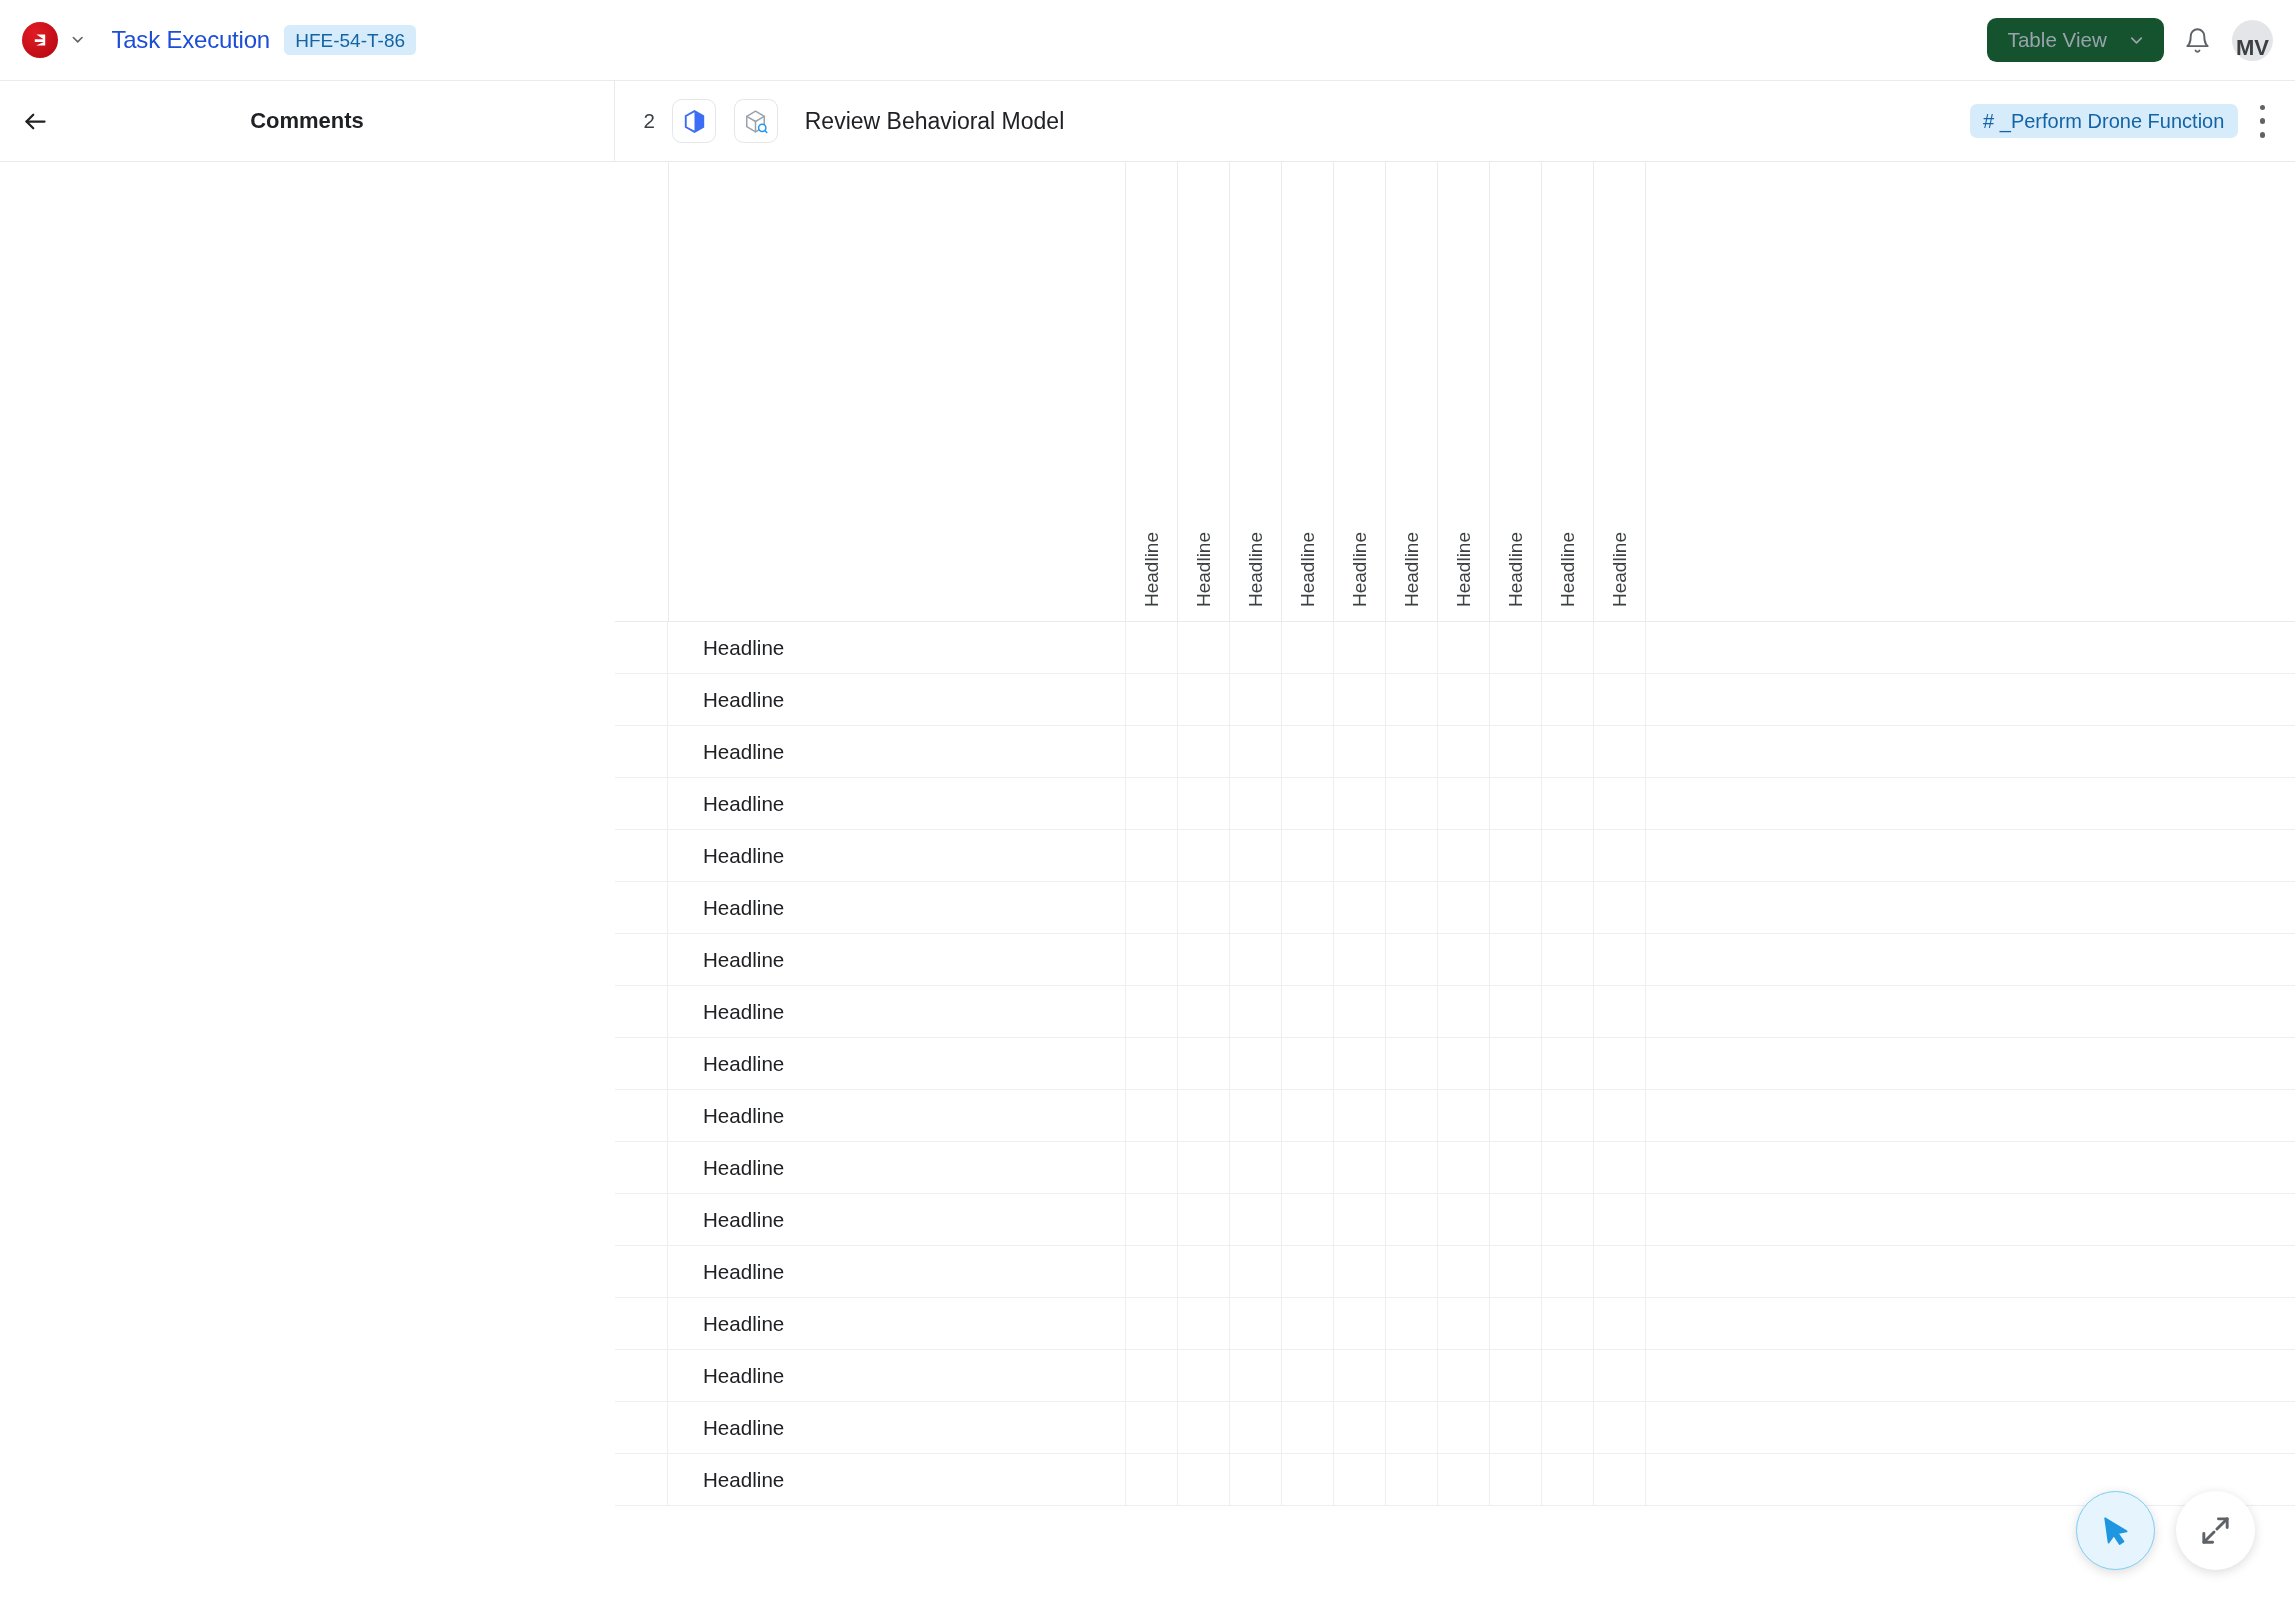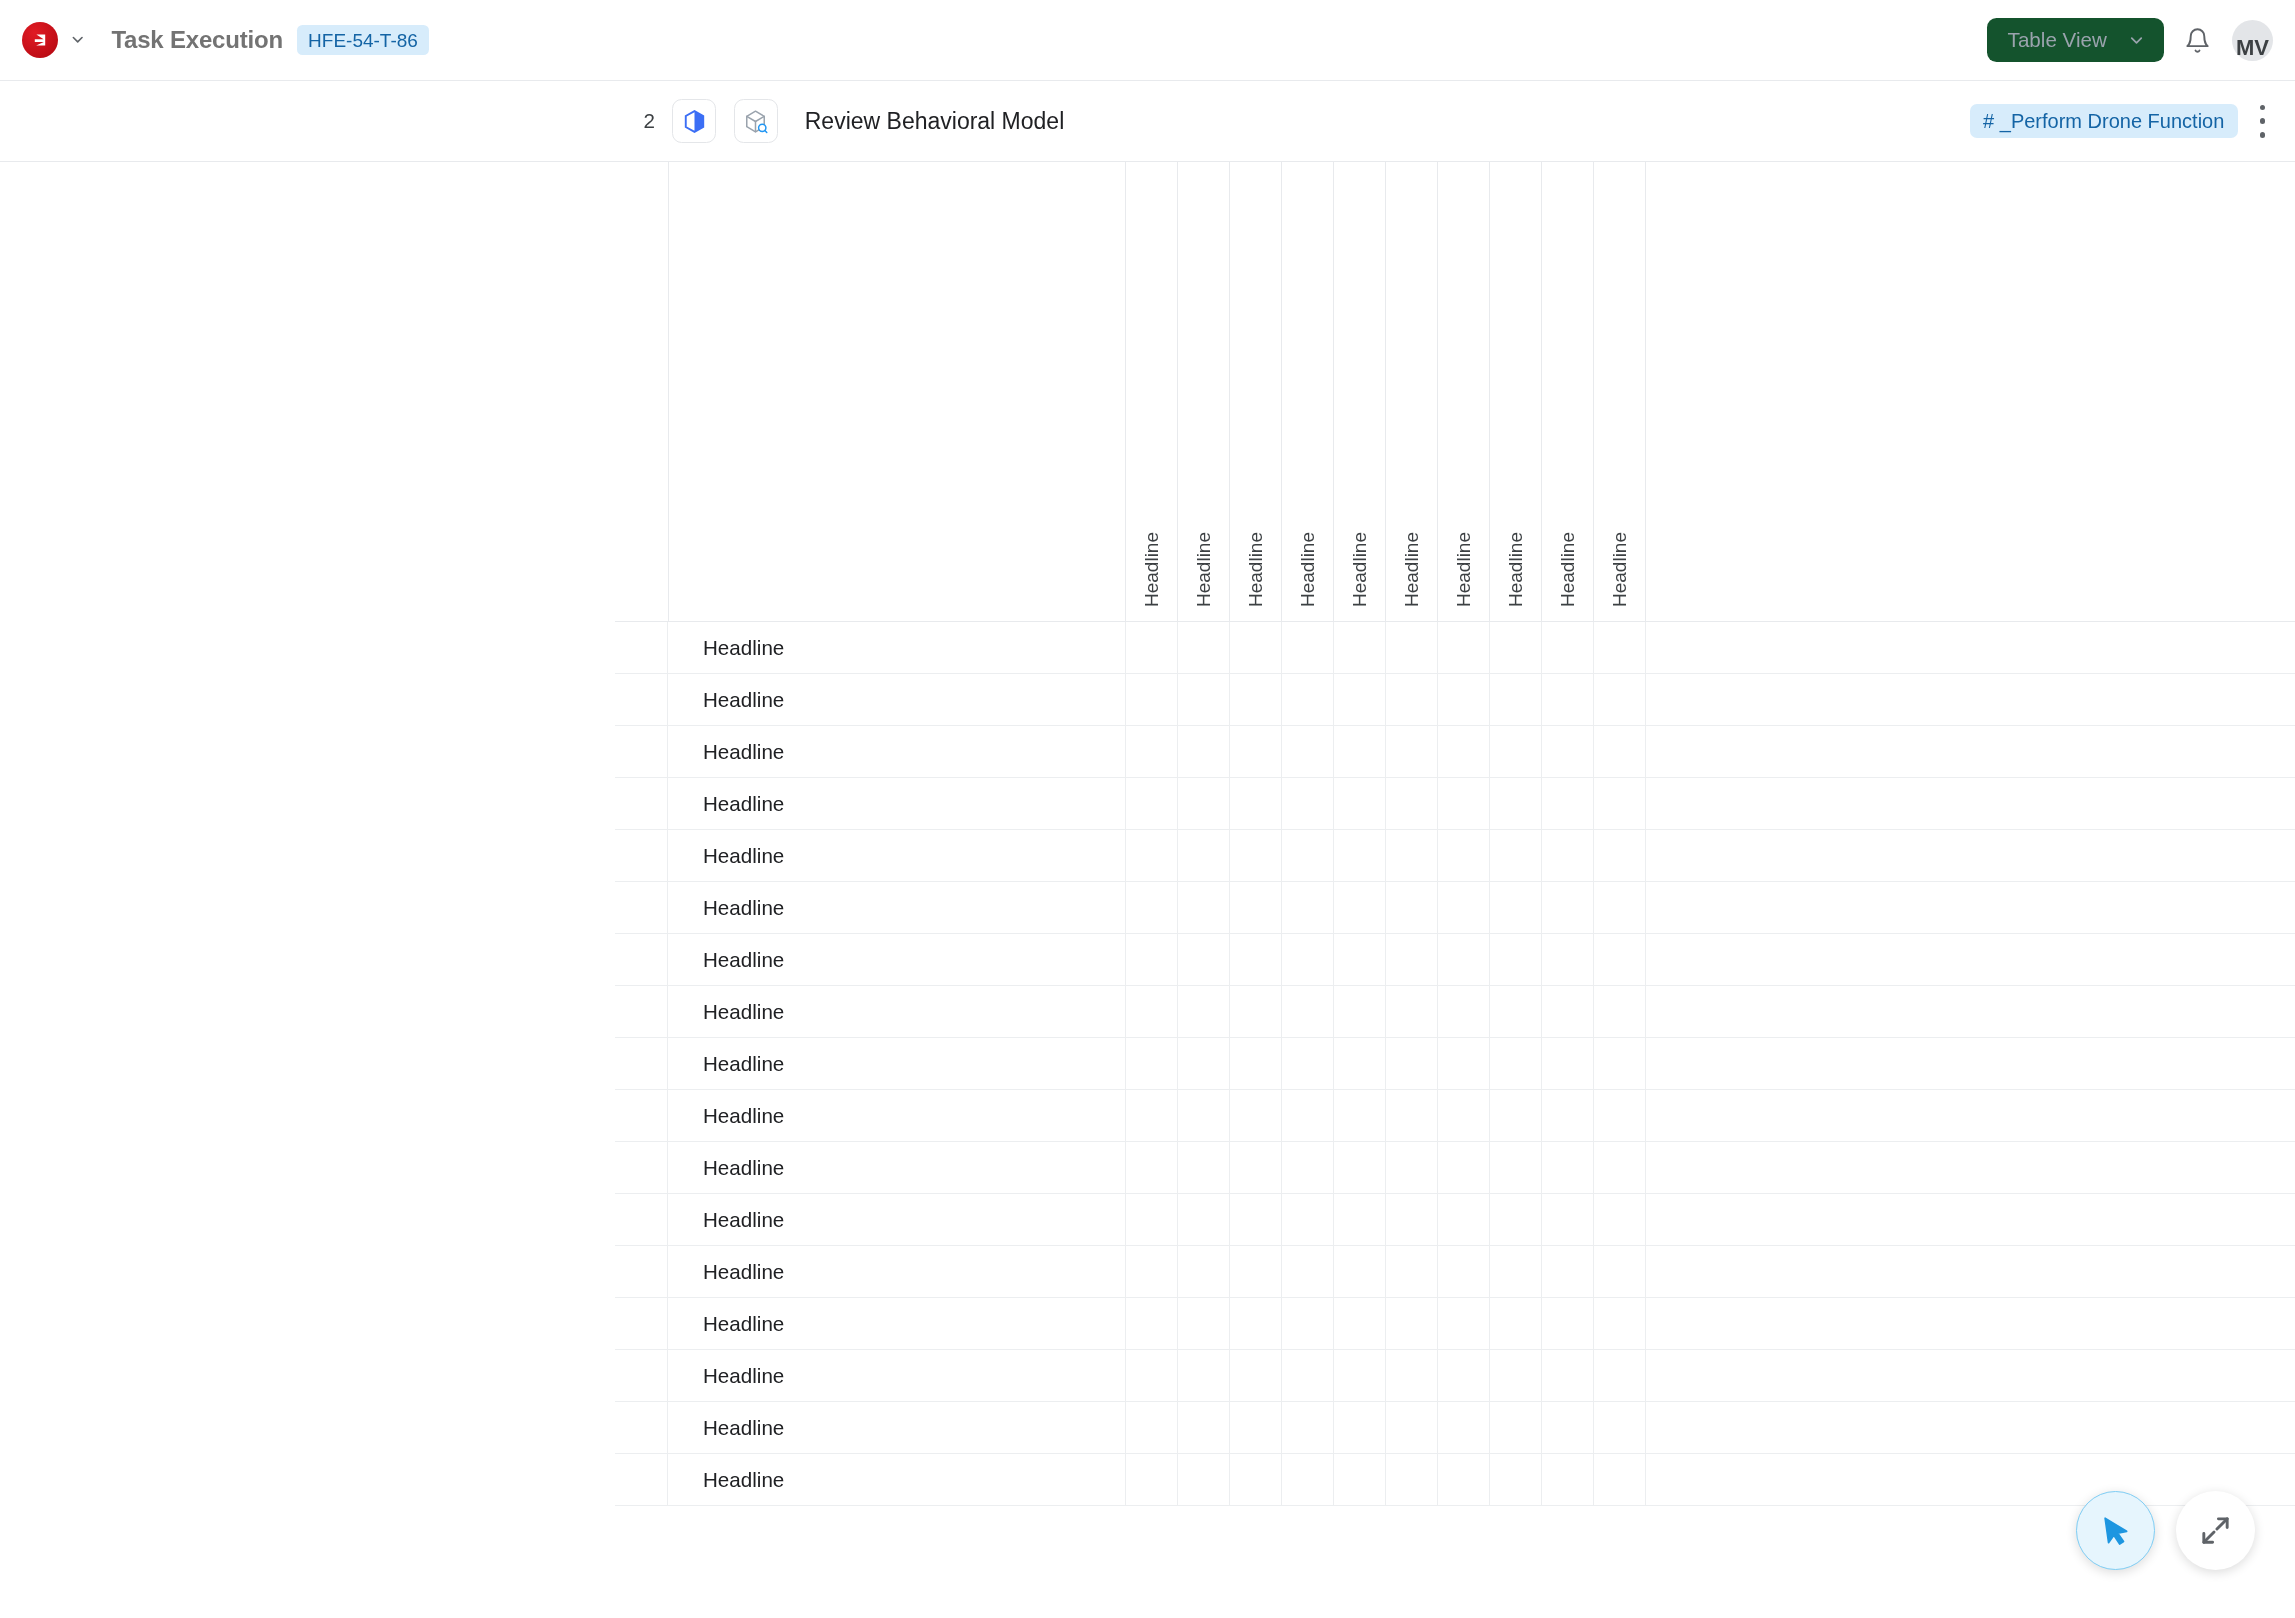--- a/index.html
+++ b/index.html
@@ -20,21 +20,21 @@
   .logo-wrap { display: flex; align-items: center; gap: 11px; margin-left: 22px; }
   .logo {
     width: 36px; height: 36px; border-radius: 50%;
     background: radial-gradient(circle at 35% 30%, #e01b24 0%, #c00d16 70%, #a80a12 100%);
     display: flex; align-items: center; justify-content: center;
     position: relative;
   }
   .logo svg { display:block; }
   .chev-sm { width: 17.4px; height: 17.4px; color: #5f6368; }
   .topbar-title {
-    margin-left: 25px; font-size: 24px; font-weight: 700; color: #737373;
+    margin-left: 25px; font-size: 24px; font-weight: 400; color: #1d4ed8;
     letter-spacing: -0.2px;
   }
   .ticket-badge {
     margin-left: 14.2px; background: #d7ecfb; color: #1464a5;
     font-size: 19px; font-weight: 400; padding: 5.5px 11px; border-radius: 5.5px;
     line-height: 1;
   }
   .topbar-right {
     margin-left: auto; margin-right: 22px;
     display: flex; align-items: center; gap: 20.6px;
@@ -189,20 +189,27 @@
         <path d="M18 8A6 6 0 0 0 6 8c0 7-3 9-3 9h18s-3-2-3-9"></path>
         <path d="M13.73 21a2 2 0 0 1-3.46 0"></path>
       </svg>
       <div class="avatar">
         <span>MV</span>
       </div>
     </div>
   </div>
 
   <div class="toolbar2">
+    <div class="tb2-left">
+      <svg class="back-arrow" viewBox="0 0 24 24" fill="none" stroke="currentColor" stroke-width="2" stroke-linecap="round" stroke-linejoin="round">
+        <line x1="20" y1="12" x2="4" y2="12"></line>
+          <polyline points="10 18 4 12 10 6"></polyline>
+      </svg>
+      <div class="comments-title">Comments</div>
+    </div>
 
     <div class="tb2-right">
       <div class="step-num">2</div>
 
       <div class="icon-btn">
         <svg width="27" height="27" viewBox="0 0 34 34">
           <path d="M17 4 L28 10 L28 24 L17 30 L6 24 L6 10 Z" fill="none" stroke="#3b6ef5" stroke-width="2.4"></path>
           <path d="M17 4 L28 10 L28 24 L17 30 Z" fill="#3b6ef5"></path>
         </svg>
       </div>

